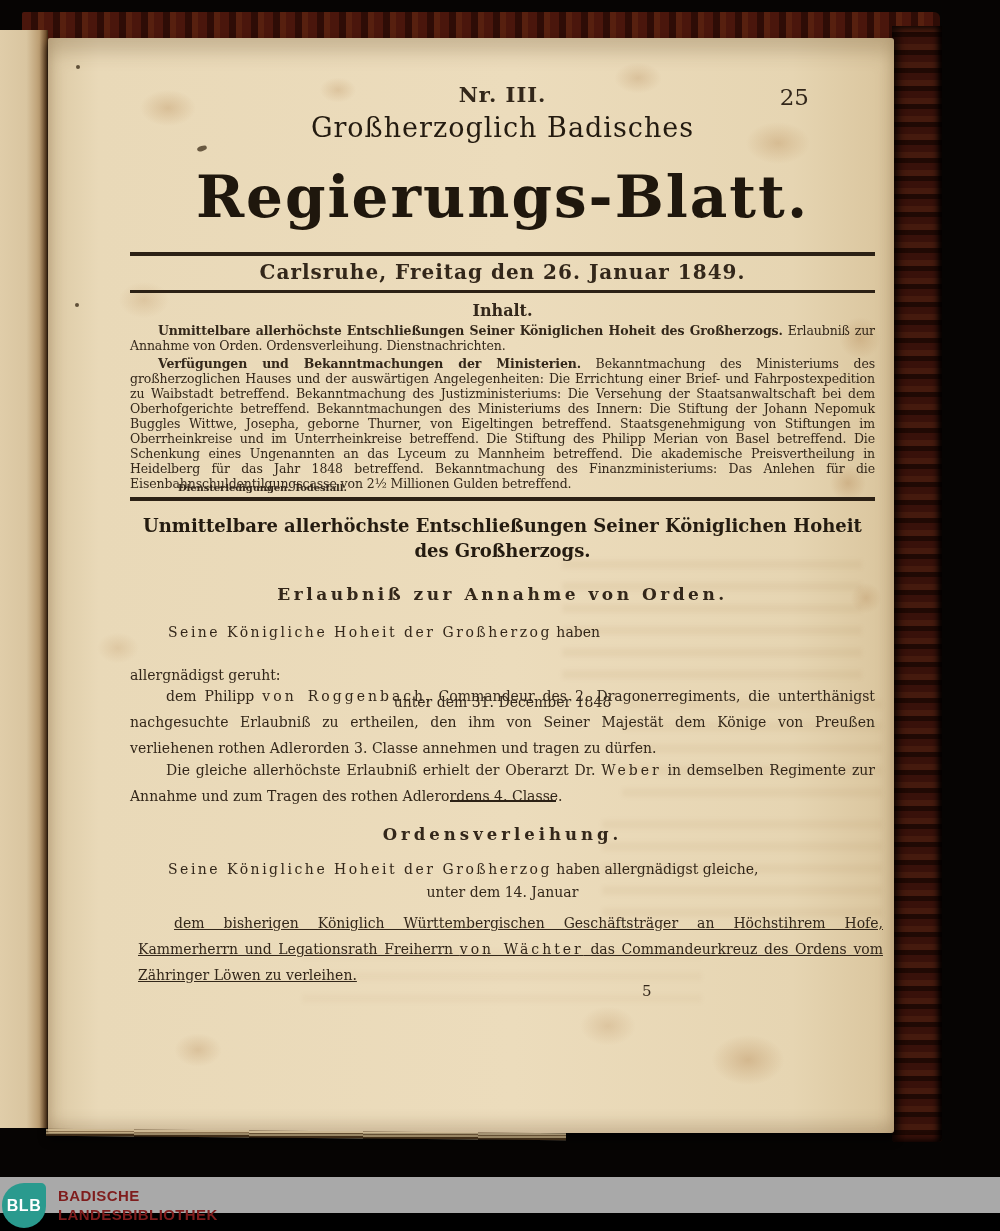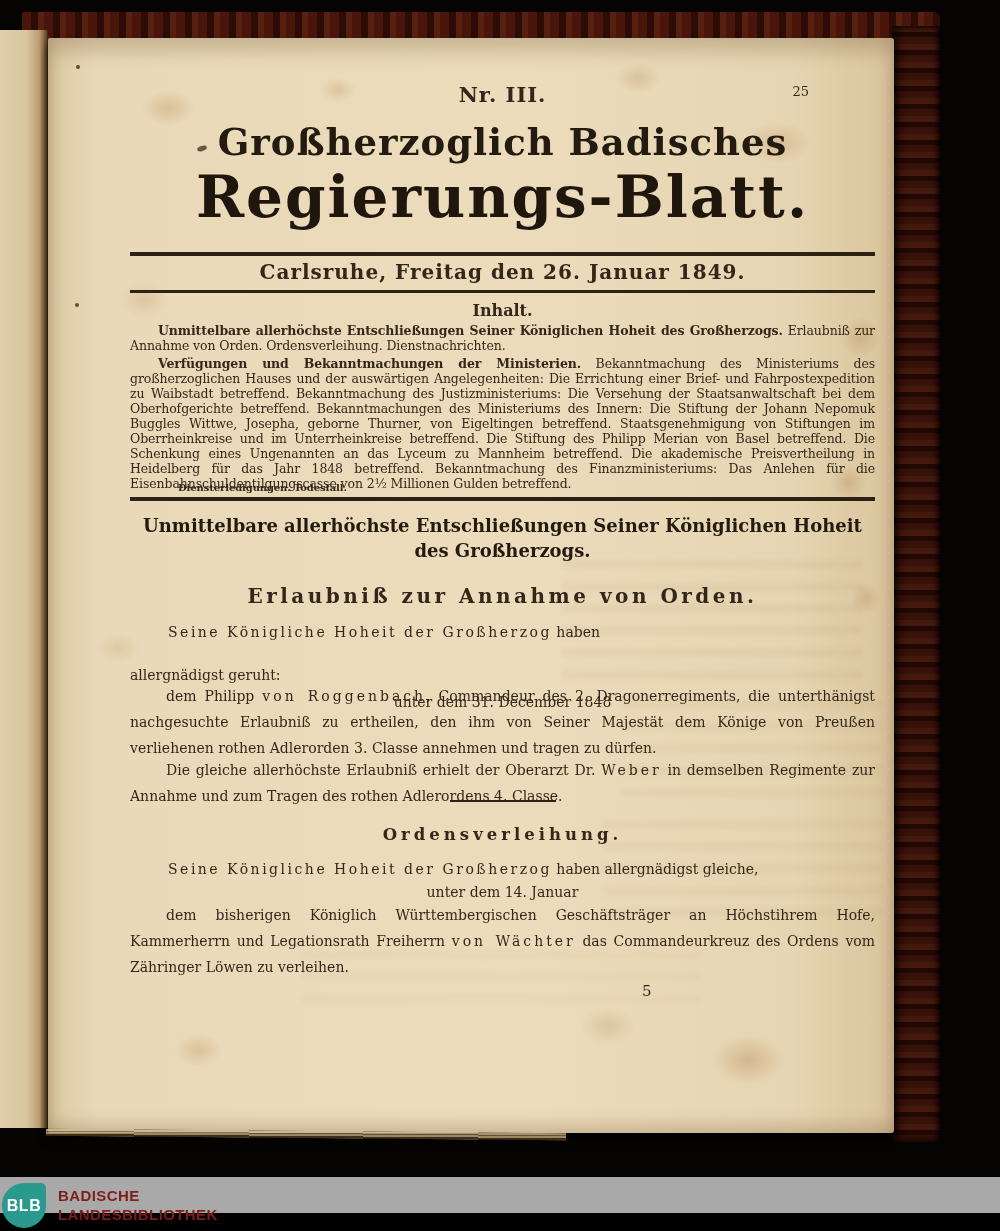--- a/index.html
+++ b/index.html
@@ -37,35 +37,35 @@
   .speck{position:absolute;background:#3d2e1a;border-radius:50%;}
   .ghost{position:absolute;filter:blur(2px);
     background:repeating-linear-gradient(180deg, rgba(158,116,66,.20) 0 9px, transparent 9px 22px);}
   
   .col{position:absolute;left:82px;top:0;width:745px;color:#33271a;}
   .abs{position:absolute;left:0;width:745px;}
   .center{text-align:center;}
   .justify{text-align:justify;}
   .b{font-weight:bold;}
   .issue-row{top:44px;font-weight:bold;font-size:21px;letter-spacing:1px;}
-  .pagenum{position:absolute;right:66px;top:2px;font-weight:normal;font-size:13px;letter-spacing:0;}
-  .publisher{top:82px;font-size:37px;font-weight:bold;color:#241b10;letter-spacing:1px;}
+  .pagenum{position:absolute;right:66px;top:2px;font-weight:normal;font-size:23px;letter-spacing:0;}
+  .publisher{top:74px;font-size:27px;font-weight:normal;color:#241b10;letter-spacing:1px;}
   .masthead{top:125px;font-size:58px;font-weight:bold;color:#1f170d;letter-spacing:2px;}
   .rule{position:absolute;left:0;width:745px;background:#2c2115;}
   .r1{top:214px;height:4px;}
   .r2{top:252px;height:3px;}
   .r3{top:459px;height:4px;}
   .dateline{top:222px;font-size:20px;font-weight:bold;letter-spacing:1px;}
   .toc-h{top:263px;font-size:16px;font-weight:bold;}
   .toc{font-size:12.5px;line-height:15px;letter-spacing:-0.1px;}
   .toc-p1{top:285px;text-indent:28px;}
   .toc-p2{top:318px;text-indent:28px;}
   .toc-p3{top:442px;padding-left:48px;font-weight:bold;font-size:10px;}
   .sec-h{top:475px;font-size:18px;line-height:25px;font-weight:bold;color:#241b10;}
-  .sub-h{top:546px;font-size:20px;font-weight:bold;letter-spacing:3.5px;}
+  .sub-h{top:546px;font-size:17px;font-weight:bold;letter-spacing:3.5px;}
   .body-t{font-size:14px;line-height:26px;}
   .intro1{top:581px;padding-left:38px;}
   .intro2{top:603px;margin-top:48px;}
   .intro3{top:624px;}
   .p1{top:645px;text-indent:36px;}
   .p2{top:719px;text-indent:36px;}
   .div-rule{top:762px;left:320px;width:106px;height:2px;background:#2c2115;position:absolute;}
   .sub2-h{top:787px;font-size:16.5px;font-weight:bold;letter-spacing:4px;}
   .intro1b{top:818px;padding-left:38px;}
   .intro2b{top:841px;}
@@ -139,21 +139,21 @@
 
         <p class="abs body-t p2 justify" style="margin:0;"><span>Die gleiche allerhöchste Erlaubniß erhielt der Oberarzt Dr. </span><span class="sp">Weber</span><span> in demselben Regimente zur Annahme und zum Tragen des rothen Adlerordens 4. Classe.</span></p>
 
         <div class="div-rule"></div>
 
         <div class="abs sub2-h center">Ordensverleihung.</div>
 
         <p class="abs body-t intro1b" style="margin:0;"><span class="sp2">Seine Königliche Hoheit der Großherzog</span><span> haben allergnädigst gleiche,</span></p>
         <div class="abs body-t intro2b center">unter dem 14. Januar</div>
 
-        <p class="abs body-t p1b justify" style="margin:0;"><span>dem bisherigen Königlich Württembergischen Geschäftsträger an Höchstihrem Hofe, Kammerherrn und Legationsrath Freiherrn </span><span class="sp">von Wächter</span><span> das Commandeurkreuz des Ordens vom Zähringer Löwen zu verleihen.</span></p>
+        <p class="abs body-t p1b justify" style="margin:8px;text-decoration:underline;"><span>dem bisherigen Königlich Württembergischen Geschäftsträger an Höchstihrem Hofe, Kammerherrn und Legationsrath Freiherrn </span><span class="sp">von Wächter</span><span> das Commandeurkreuz des Ordens vom Zähringer Löwen zu verleihen.</span></p>
 
         <div class="abs body-t sig" style="width:30px;">5</div>
       </div>
     </div>
     <div class="page-stack"></div>
   </div>
 
   <div class="footer">
     <div class="blb-badge">
       <span>BLB</span>

